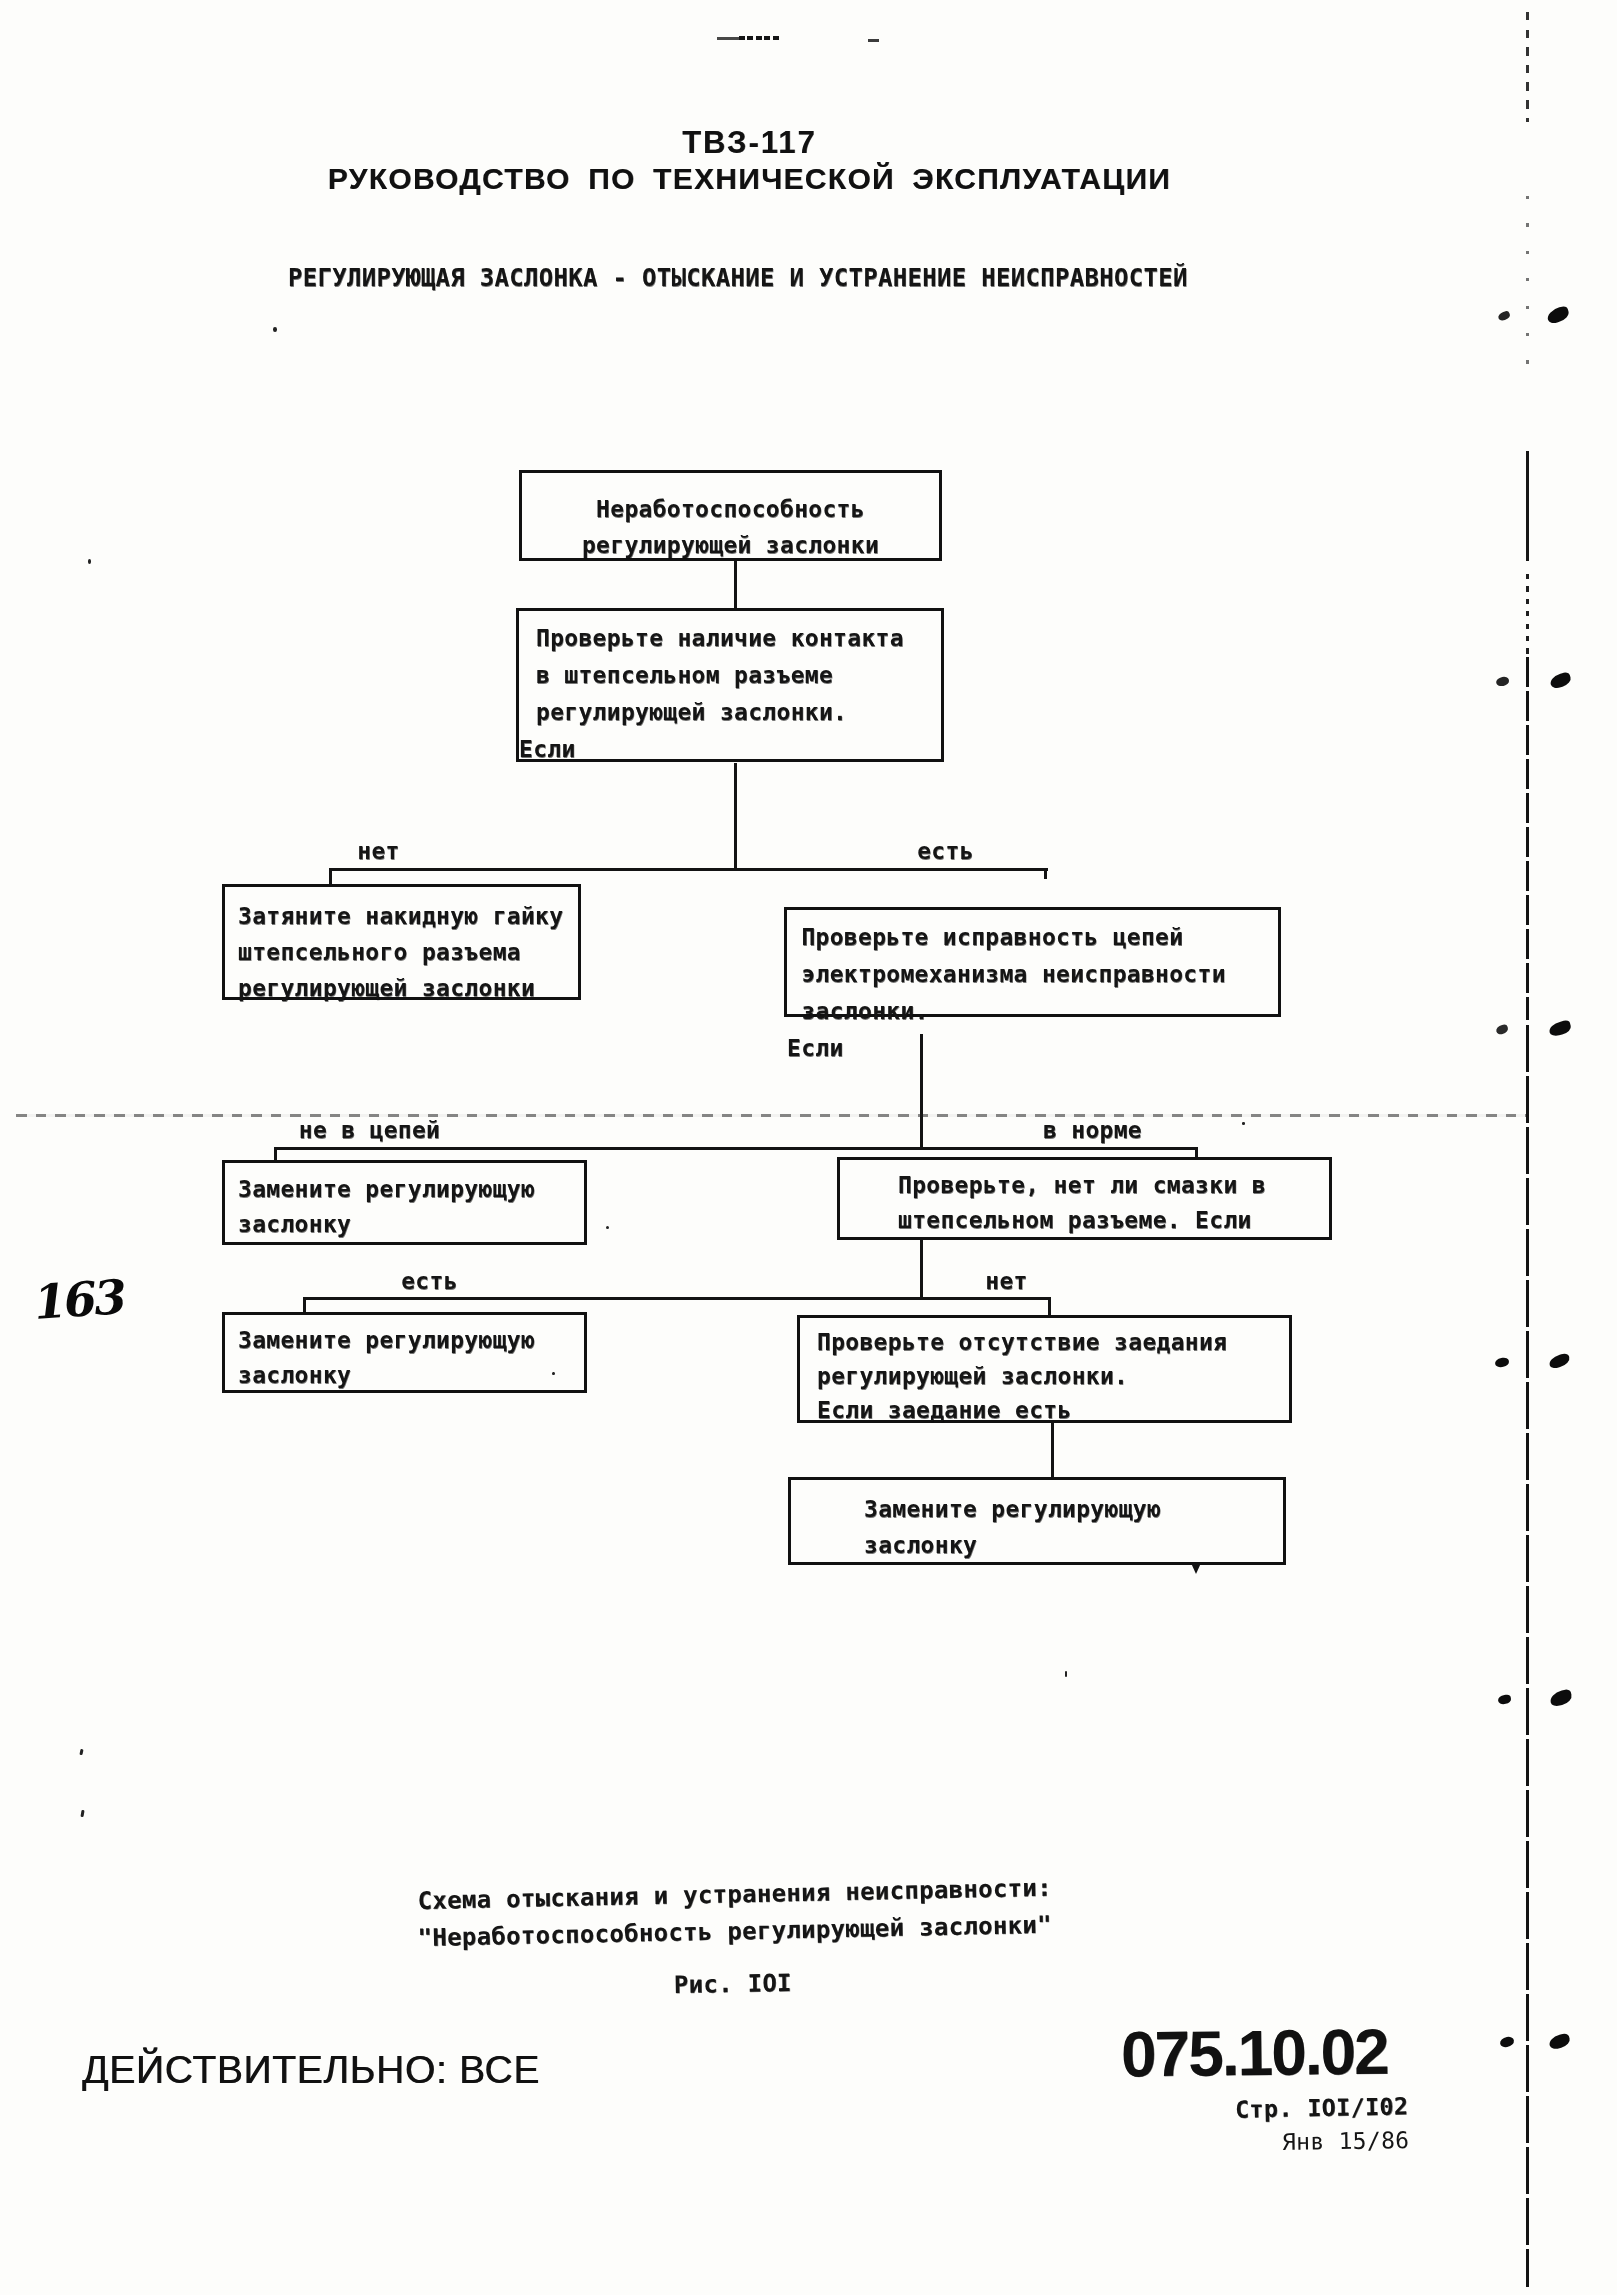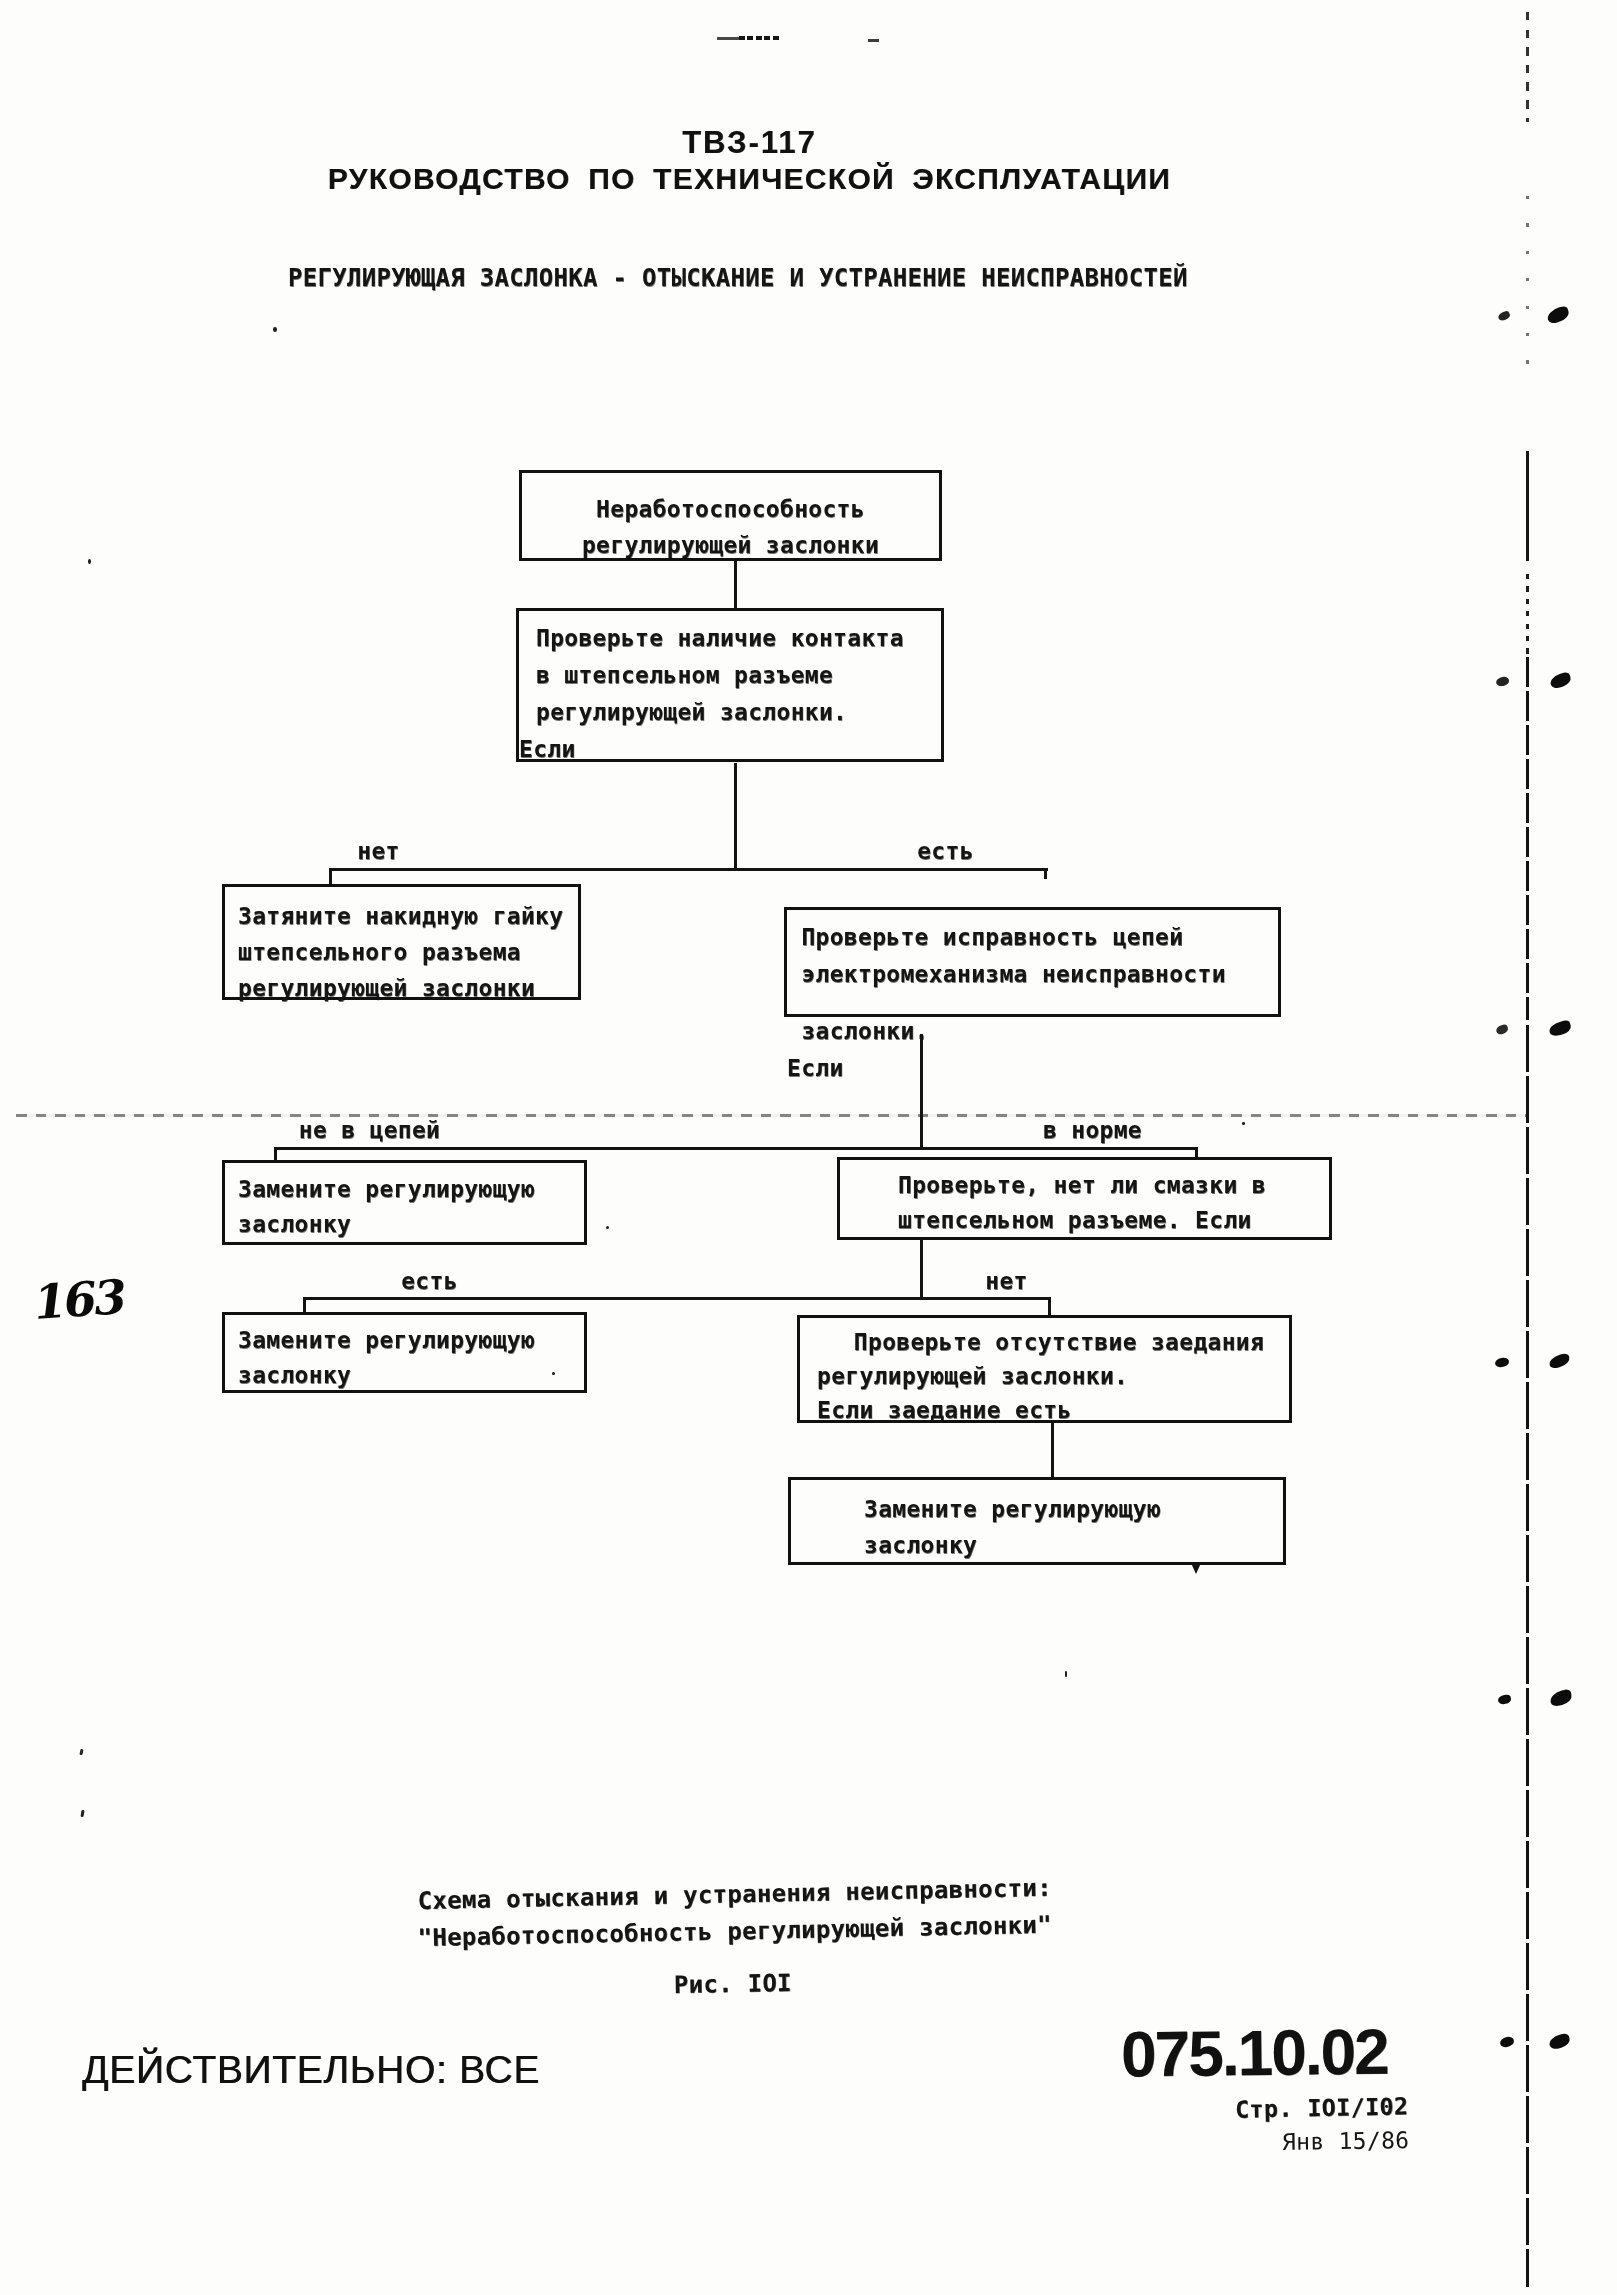--- a/index.html
+++ b/index.html
@@ -70,21 +70,21 @@
 
   <div class="fbox" style="left:222px;top:884px;width:359px;height:116px;padding-top:10.5px;">
     <span class="ln tw" style="padding-left:13px;">Затяните накидную гайку</span>
     <span class="ln tw" style="padding-left:13px;">штепсельного разъема</span>
     <span class="ln tw" style="padding-left:13px;">регулирующей заслонки</span>
   </div>
 
   <div class="fbox" style="left:784px;top:907px;width:497px;height:110px;padding-top:9.1px;">
     <span class="ln tw" style="padding-left:14.4px;line-height:37px;">Проверьте исправность цепей</span>
     <span class="ln tw" style="padding-left:14.4px;line-height:37px;">электромеханизма неисправности</span>
-    <span class="ln tw" style="padding-left:14.4px;line-height:37px;margin-top:20px;">заслонки.</span>
+    <span class="ln tw" style="padding-left:14.4px;line-height:37px;">заслонки.</span>
     <span class="ln tw ctr" style="line-height:37px;">Если</span>
   </div>
   <div class="vline" style="left:920px;top:1034px;width:3.3px;height:114px;"></div>
 
   <div class="abs" style="left:15.7px;top:1114px;width:1511px;height:2.6px;opacity:.75;background:repeating-linear-gradient(90deg,rgba(25,25,25,.7) 0 10.5px,rgba(25,25,25,.06) 10.5px 19.6px);"></div>
 
   <div class="hline" style="left:274px;top:1147px;width:924px;height:3.3px;"></div>
   <div class="vline" style="left:274px;top:1150px;width:3.3px;height:10.5px;"></div>
   <div class="vline" style="left:1195px;top:1150px;width:3.3px;height:9.1px;"></div>
   <div class="blabel tw" style="left:265px;top:1117px;width:209px;">не в цепей</div>
@@ -106,21 +106,21 @@
   <div class="vline" style="left:1048px;top:1300px;width:3.3px;height:15.7px;"></div>
   <div class="blabel tw" style="left:384px;top:1268px;width:91px;">есть</div>
   <div class="blabel tw" style="left:961px;top:1268px;width:91px;">нет</div>
 
   <div class="fbox" style="left:222px;top:1312px;width:365px;height:81px;padding-top:7.8px;">
     <span class="ln tw" style="padding-left:13px;line-height:35px;">Замените регулирующую</span>
     <span class="ln tw" style="padding-left:13px;line-height:35px;">заслонку</span>
   </div>
 
   <div class="fbox" style="left:797px;top:1315px;width:495px;height:108px;padding-top:6.5px;">
-    <span class="ln tw" style="padding-left:29px;line-height:34px;text-align:center;">Проверьте отсутствие заедания</span>
+    <span class="ln tw" style="padding-left:17px;line-height:34px;">Проверьте отсутствие заедания</span>
     <span class="ln tw" style="padding-left:17px;line-height:34px;">регулирующей заслонки.</span>
     <span class="ln tw" style="padding-left:17px;line-height:34px;">Если заедание есть</span>
   </div>
   <div class="vline" style="left:1051px;top:1423px;width:3.3px;height:55px;"></div>
 
   <div class="fbox" style="left:788px;top:1477px;width:498px;height:88px;padding-top:10.5px;">
     <span class="ln tw" style="padding-left:73px;">Замените регулирующую</span>
     <span class="ln tw" style="padding-left:73px;">заслонку</span>
   </div>
   <div class="abs" style="left:1191px;top:1563px;width:0;height:0;border-left:5.9px solid transparent;border-right:5.9px solid transparent;border-top:11px solid #131313;"></div>

